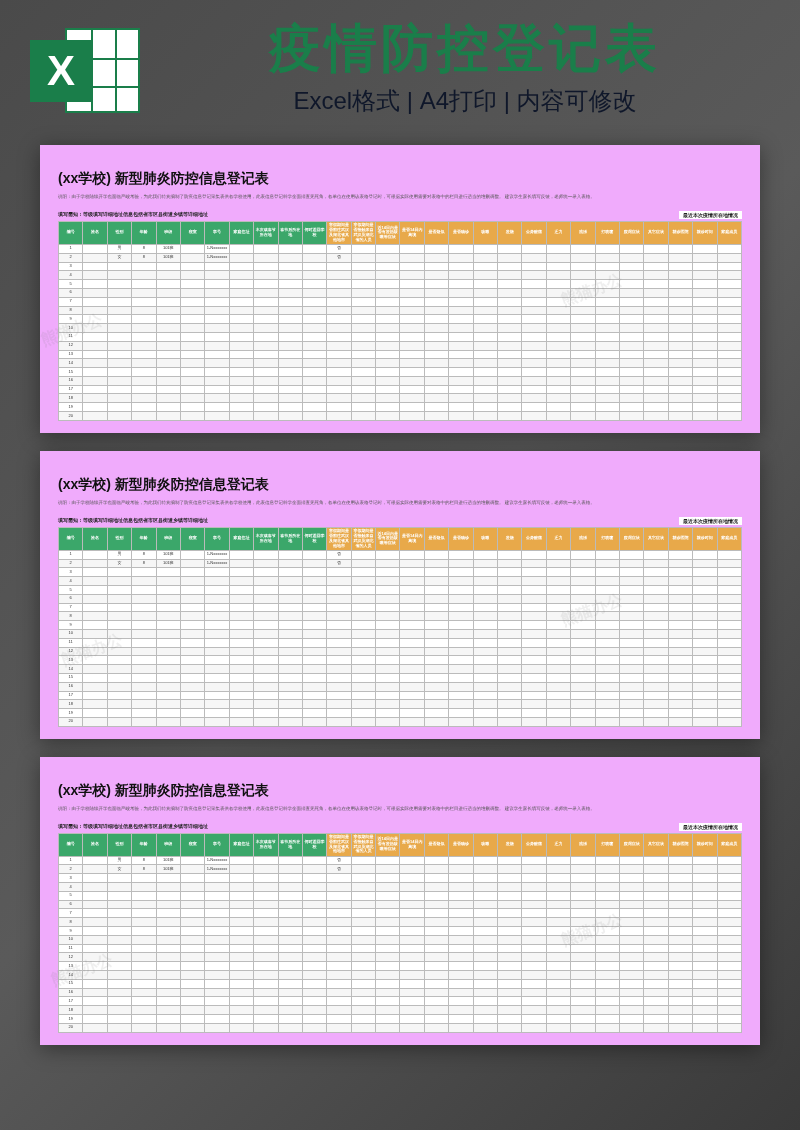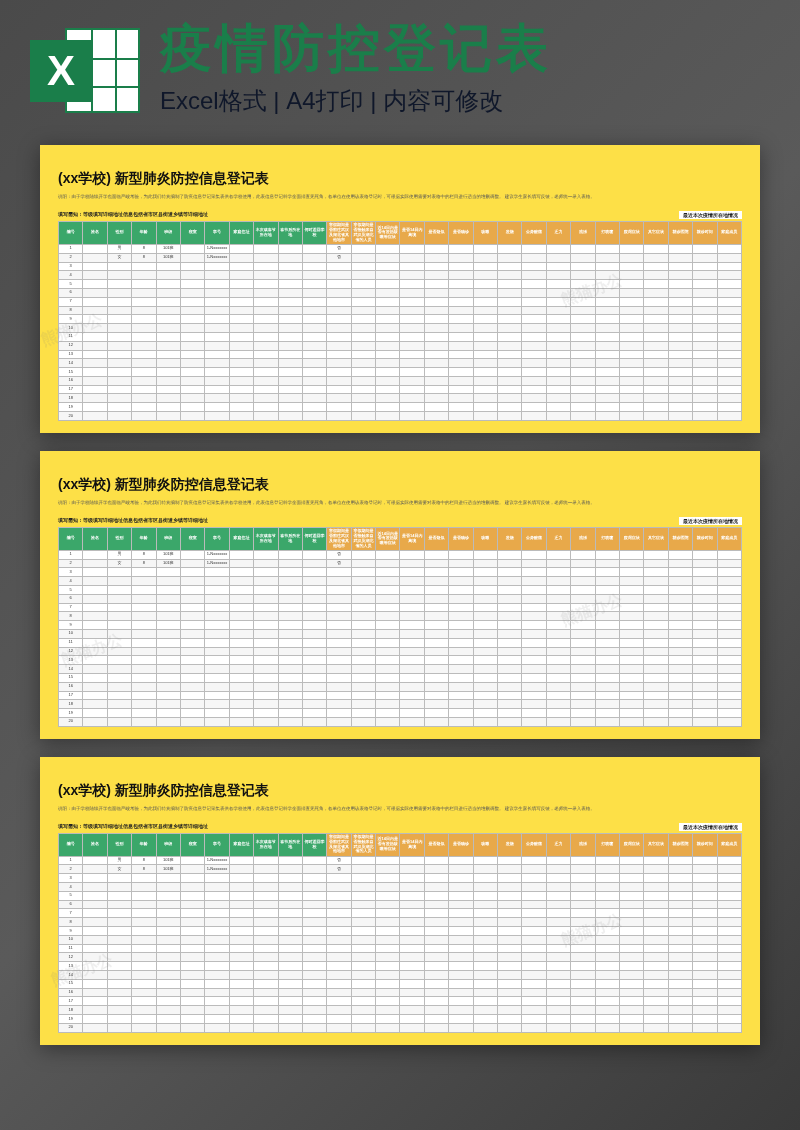--- a/index.html
+++ b/index.html
@@ -58,21 +58,21 @@
     height: 62px;
     background: #1a7e4a;
     display: flex;
     align-items: center;
     justify-content: center;
     color: #fff;
     font-size: 42px;
     font-weight: bold;
     font-family: Arial, sans-serif;
   }
-  .header-text { flex: 1; }
+  .header-text { flex: 1; text-align: center; }
   .main-title {
     color: #1a7e4a;
     font-size: 52px;
     font-weight: 900;
     letter-spacing: 4px;
     line-height: 1.1;
   }
   .sub-title {
     color: #0f172a;
     font-size: 24px;
@@ -81,21 +81,21 @@
   }
   .pages {
     display: flex;
     flex-direction: column;
     align-items: center;
     gap: 18px;
     margin-top: 15px;
   }
   .page {
     width: 720px;
-    background: #fde047;
+    background: #f0abfc;
     box-shadow: 0 4px 20px rgba(0,0,0,.4);
     padding: 25px 18px 12px 18px;
   }
   .page-title {
     font-size: 14px;
     font-weight: 900;
     color: #111;
     margin-bottom: 6px;
   }
   .page-desc {

